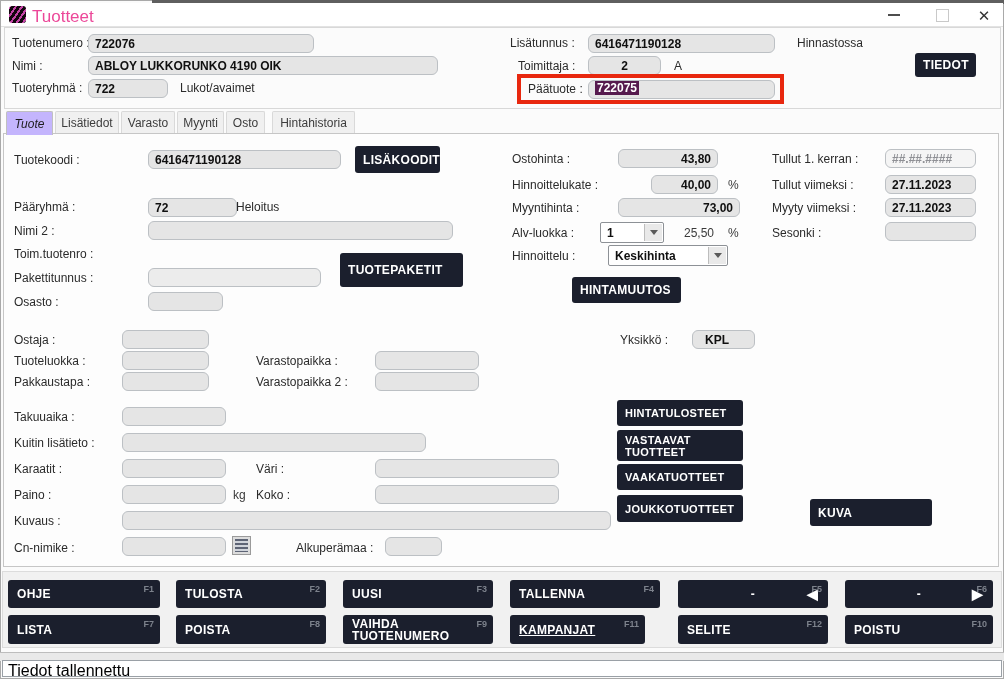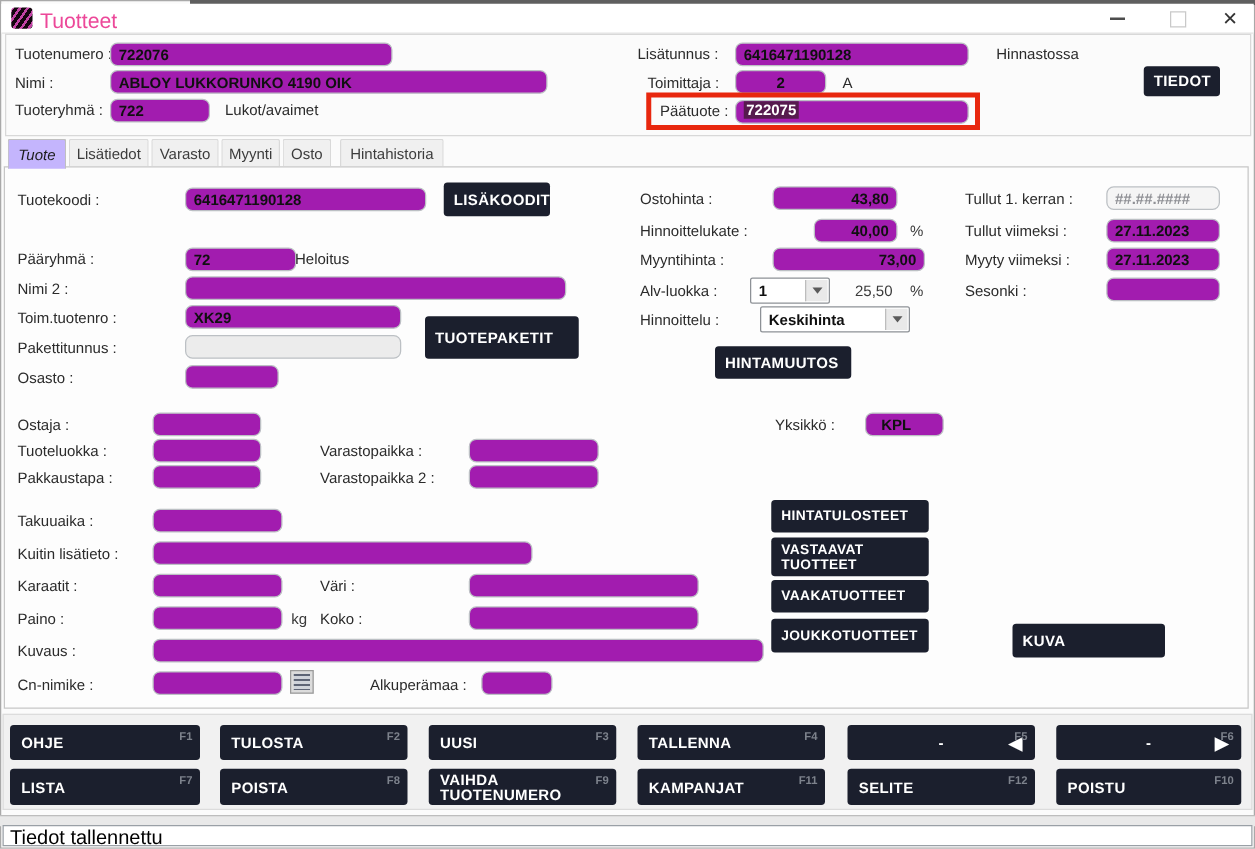--- a/index.html
+++ b/index.html
@@ -11,21 +11,21 @@
             border-bottom:1px solid #e3e3e3;}
   .appicon{position:absolute;left:8px;top:3px;width:17px;height:17px;border-radius:3px;
            background:repeating-linear-gradient(125deg,#c243a5 0 2px,#14060f 2px 5px);}
   .wintitle{position:absolute;left:31px;top:4px;font-size:17px;color:#ec4899;}
   .ctl{position:absolute;top:2px;width:30px;height:20px;display:flex;align-items:center;justify-content:center;cursor:pointer;}
   .minline{width:12px;height:2px;background:#4d4d4d;}
   .maxbox{width:11px;height:11px;border:1px solid #c9c9c9;background:#fff;}
   .closex{font-size:15px;color:#333;line-height:1;}
   
   .lbl{position:absolute;font-size:12px;color:#2b2b2b;white-space:nowrap;}
-  .tb{position:absolute;height:19px;border:1px solid #bcc0c4;border-radius:6px;background:#a21caf;
+  .tb{position:absolute;height:19px;border:1px solid #bcc0c4;border-radius:6px;background:#e5e5e5;
       font-family:"Liberation Sans",sans-serif;font-size:12px;font-weight:700;color:#101010;
       padding:0 6px;box-sizing:border-box;outline:none;}
   .tb.right{text-align:right;}
   .tb.center{text-align:center;}
   .tb.dis{background:#ececec;}
   .tb.ghost{background:#f5f5f5;color:#8f9095;}
   .panel{position:absolute;border:1px solid #d8d8d8;background:transparent;}
   .btn{position:absolute;background:#1b1f2d;color:#fff;border:none;border-radius:3px;
        font-family:"Liberation Sans",sans-serif;font-weight:700;letter-spacing:.3px;
        text-align:left;padding:0 8px;box-sizing:border-box;cursor:pointer;display:flex;align-items:center;}
@@ -136,21 +136,20 @@
     </button>
 
   <span class="lbl" style="left:14px;top:200px;">Pääryhmä :</span>
   <input class="tb" style="left: 148px; top: 198px; width: 89px;" value="72">
   <span class="lbl" style="left:236px;top:200px;">Heloitus</span>
 
   <span class="lbl" style="left:14px;top:224px;">Nimi 2 :</span>
   <input class="tb" style="left: 148px; top: 221px; width: 305px;">
 
   <span class="lbl" style="left:14px;top:247px;">Toim.tuotenro :</span>
-  <input class="tb" style="left: 148px; top: 244px; width: 173px;" value="XK29">
   <button class="btn" style="left:340px;top:253px;width:123px;height:34px;font-size:12px;">
       <span>TUOTEPAKETIT</span>
     </button>
 
   <span class="lbl" style="left:14px;top:271px;">Pakettitunnus :</span>
   <input class="tb dis" style="left: 148px; top: 268px; width: 173px;">
 
   <span class="lbl" style="left:14px;top:295px;">Osasto :</span>
   <input class="tb" style="left: 148px; top: 292px; width: 75px;">
 
@@ -288,21 +287,21 @@
       <span class="fkey">F7</span>
     </button>
   <button class="fbtn" style="left:176px;top:615px;width:150px;height:29px;">
       <span>POISTA</span>
       <span class="fkey">F8</span>
     </button>
   <button class="fbtn" style="left:343px;top:615px;width:150px;height:29px;">
       <span style="max-width:105px;">VAIHDA TUOTENUMERO</span>
       <span class="fkey">F9</span>
     </button>
-  <button class="fbtn" style="left:510px;top:615px;width:150px;height:29px;">
+  <button class="fbtn" style="left:510px;top:615px;width:135px;height:29px;text-decoration:underline;">
       <span>KAMPANJAT</span>
       <span class="fkey">F11</span>
     </button>
   <button class="fbtn" style="left:678px;top:615px;width:150px;height:29px;">
       <span>SELITE</span>
       <span class="fkey">F12</span>
     </button>
   <button class="fbtn" style="left:845px;top:615px;width:148px;height:29px;">
       <span>POISTU</span>
       <span class="fkey">F10</span>

